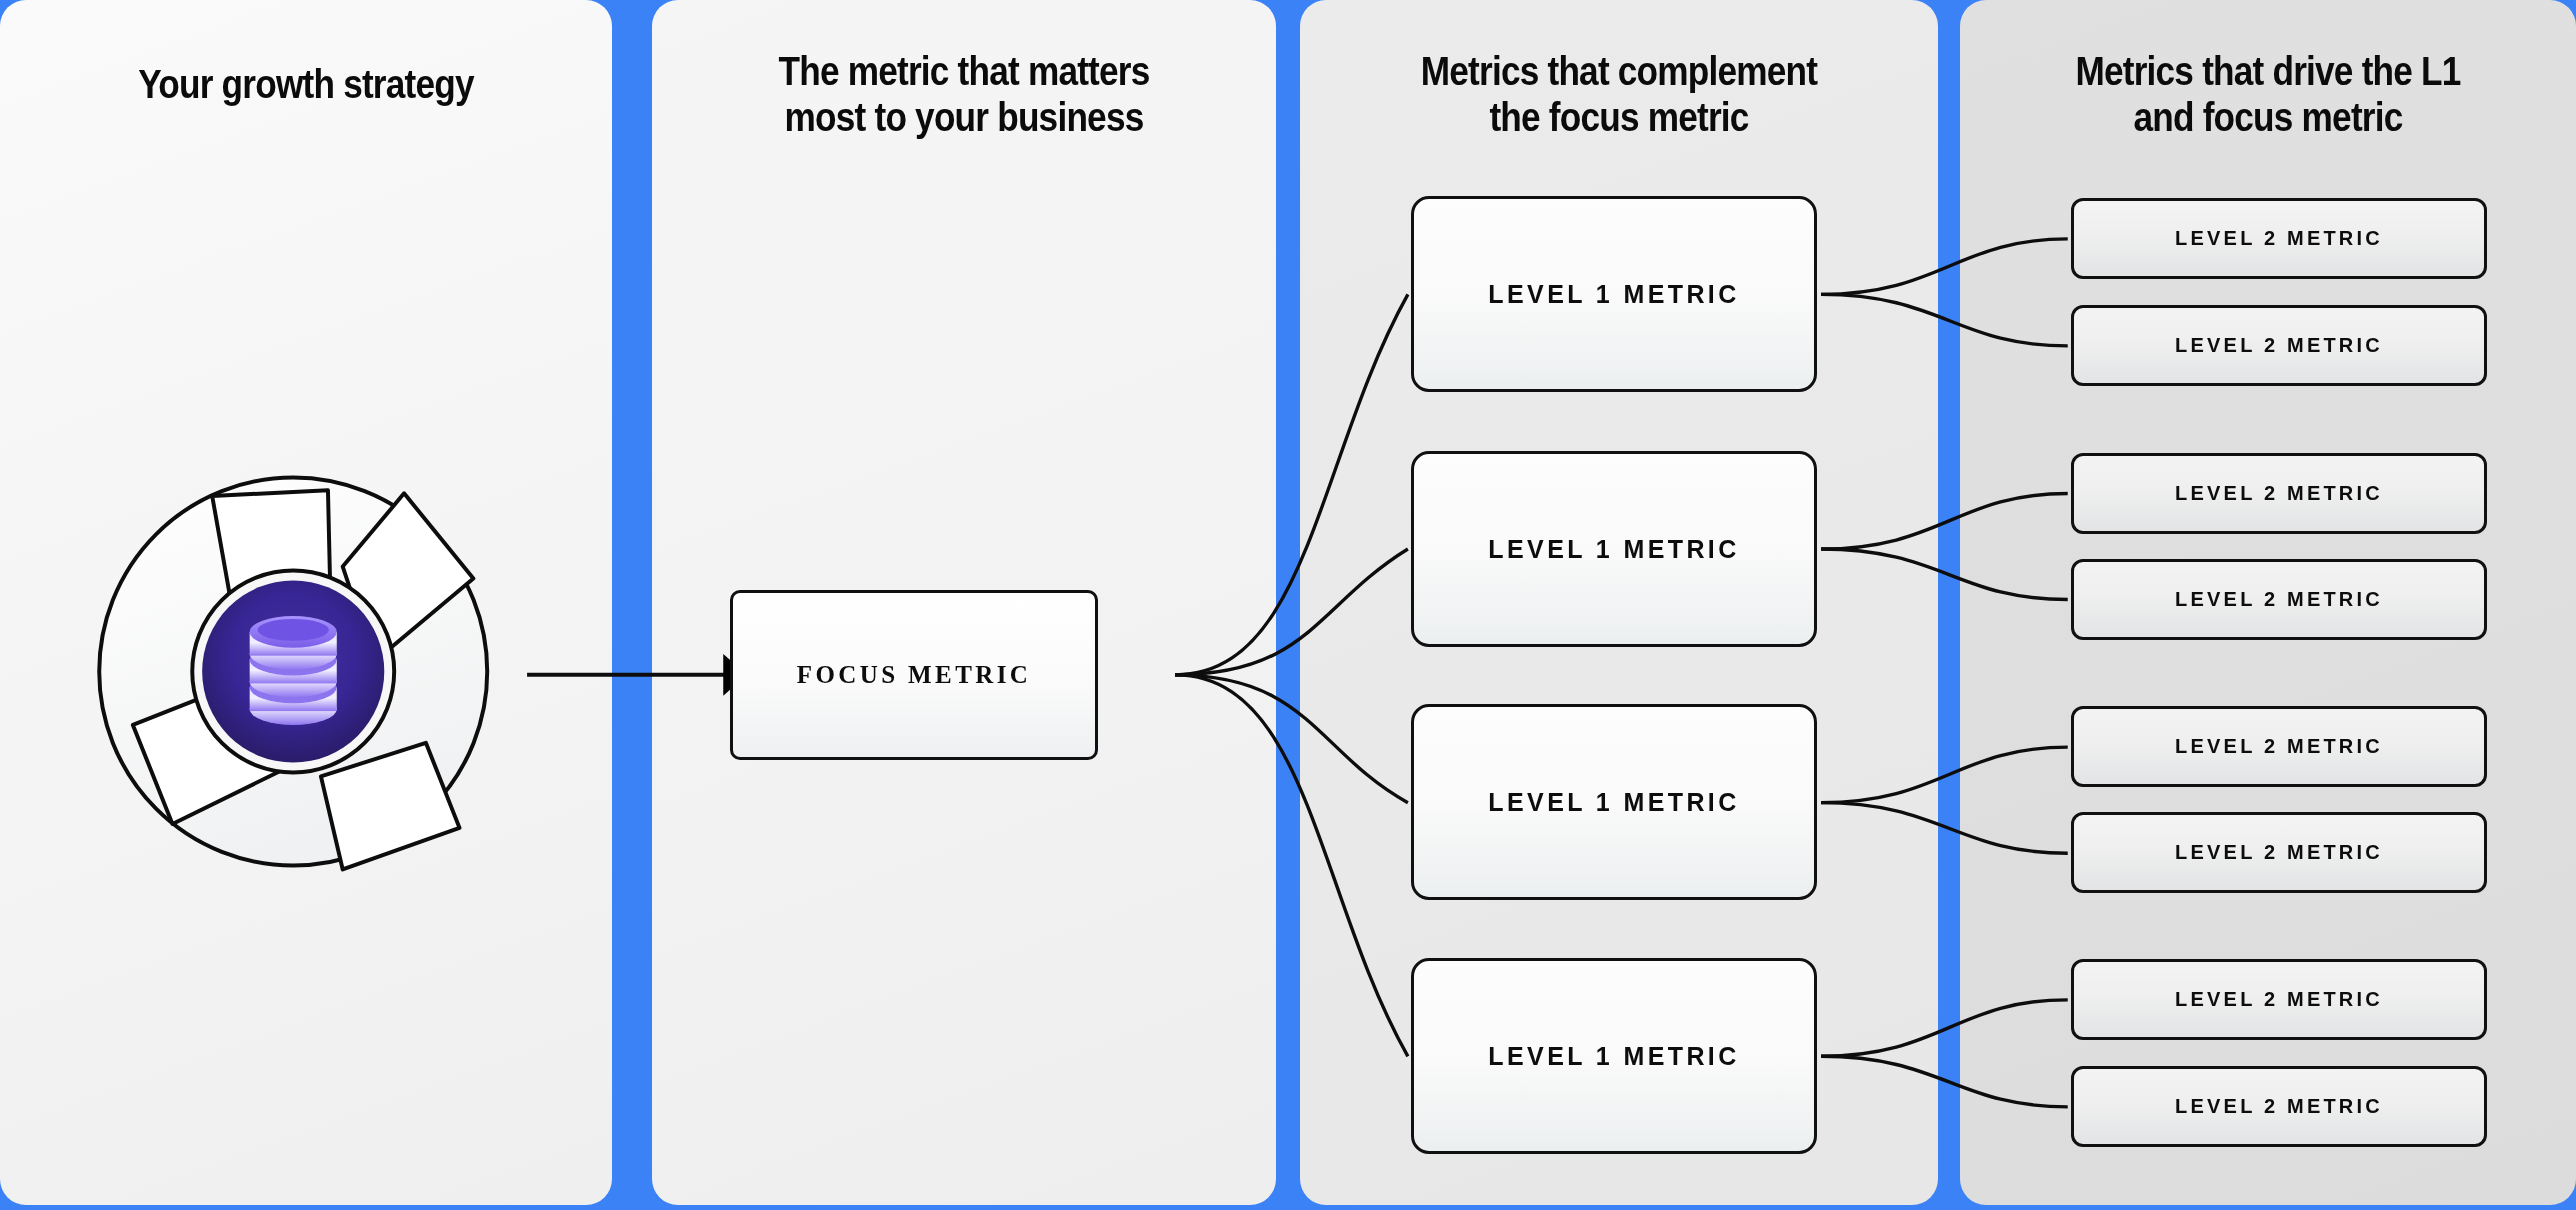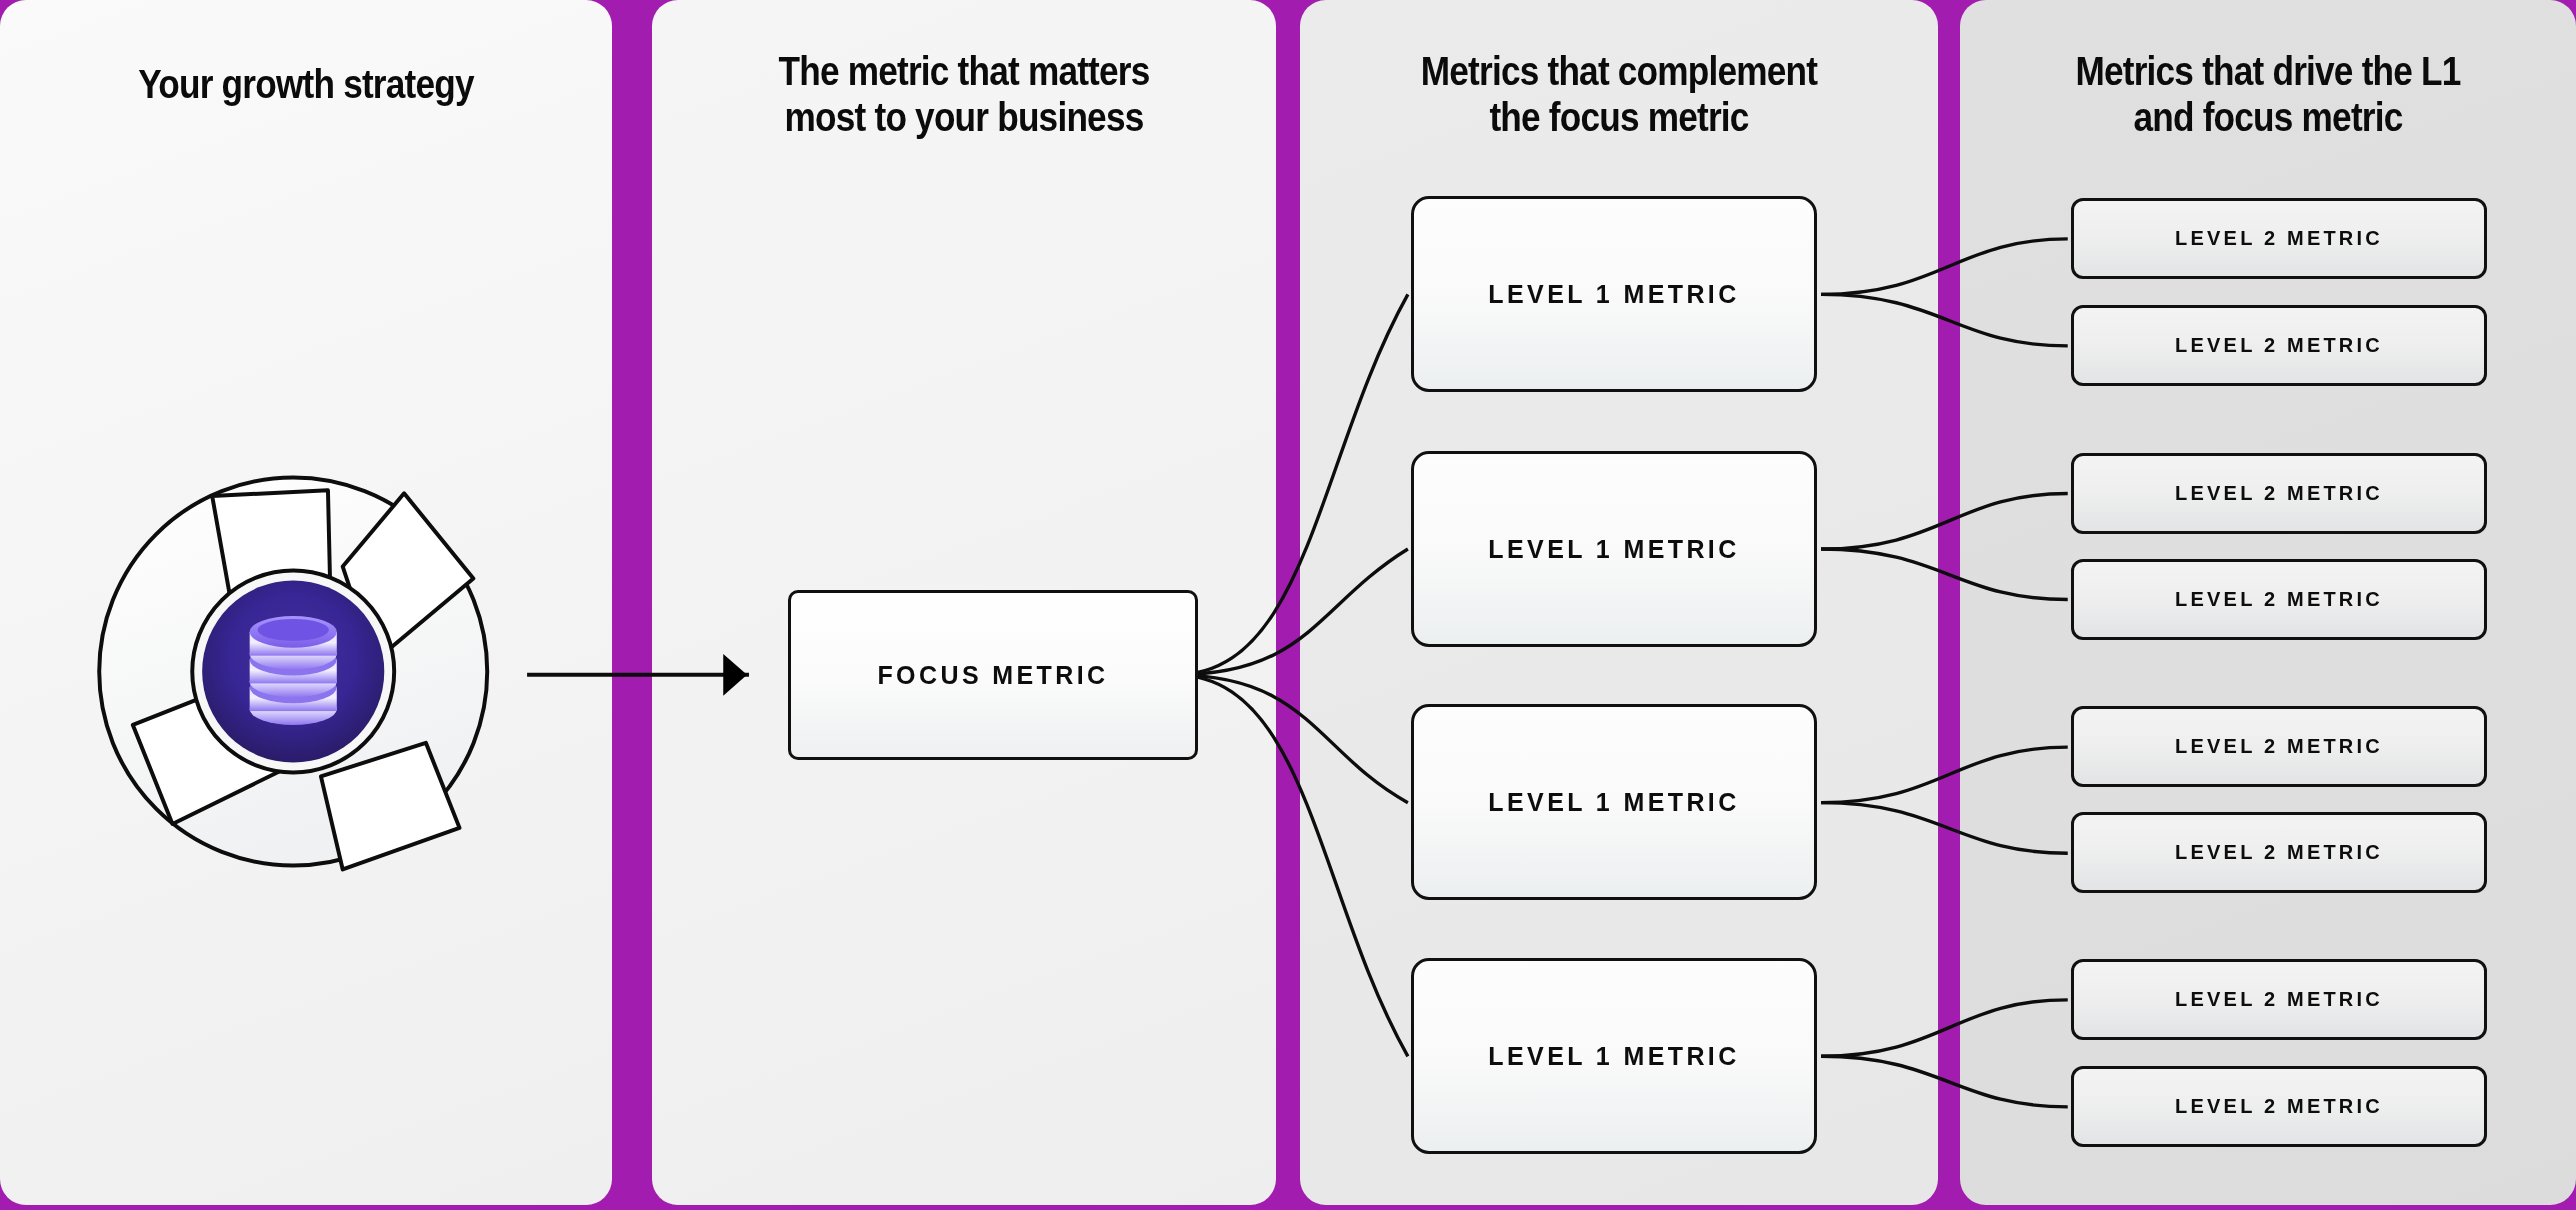--- a/index.html
+++ b/index.html
@@ -2,21 +2,21 @@
 <html><head>
 <meta charset="utf-8">
 <style>
   * { box-sizing: border-box; margin: 0; padding: 0; }
   html, body {
     width: 2576px; height: 1211px;
     background: #4d666f;
     font-family: "Liberation Sans", sans-serif;
     overflow: hidden;
   }
-  #root { position: relative; width: 2576px; height: 1211px; background: #a21caf; }
+  #root { position: relative; width: 2576px; height: 1211px; background: #3b82f6; }
 
   
   .panel {
     position: absolute;
     top: 0;
     height: 1205px;
     border-radius: 26px;
   }
   #panel-1 { left: 0;    width: 612px;  background: linear-gradient(160deg,#fafafa 0%, #f4f4f4 55%, #efefef 100%); }
   #panel-2 { left: 652px; width: 624px; background: linear-gradient(160deg,#f5f5f5 0%, #f2f2f2 60%, #eeeeee 100%); }
@@ -61,21 +61,21 @@
     border-radius: 18px;
     background: linear-gradient(180deg,#fdfdfd 0%,#fafafa 50%,#eceff0 100%);
     font-size: 25px; letter-spacing: 3.4px;
   }
   .node.l2 {
     border-radius: 12px;
     background: linear-gradient(180deg,#f3f3f3 0%,#efefef 45%,#e2e4e5 100%);
     font-size: 20px; letter-spacing: 3.2px;
   }
 
-  #node-focus { left: 788px; top: 590px; width: 410px; height: 170px; }
+  #node-focus { left: 730px; top: 590px; width: 368px; height: 170px; font-family: Liberation Serif, serif; }
 
   .l1-box { left: 1411px; width: 406px; height: 196px; }
   #node-l1-0 { top: 196px; }
   #node-l1-1 { top: 451px; }
   #node-l1-2 { top: 704px; }
   #node-l1-3 { top: 958px; }
 
   .l2-box { left: 2071px; width: 416px; height: 81px; }
   #node-l2-0 { top: 198px; }
   #node-l2-1 { top: 305px; }

